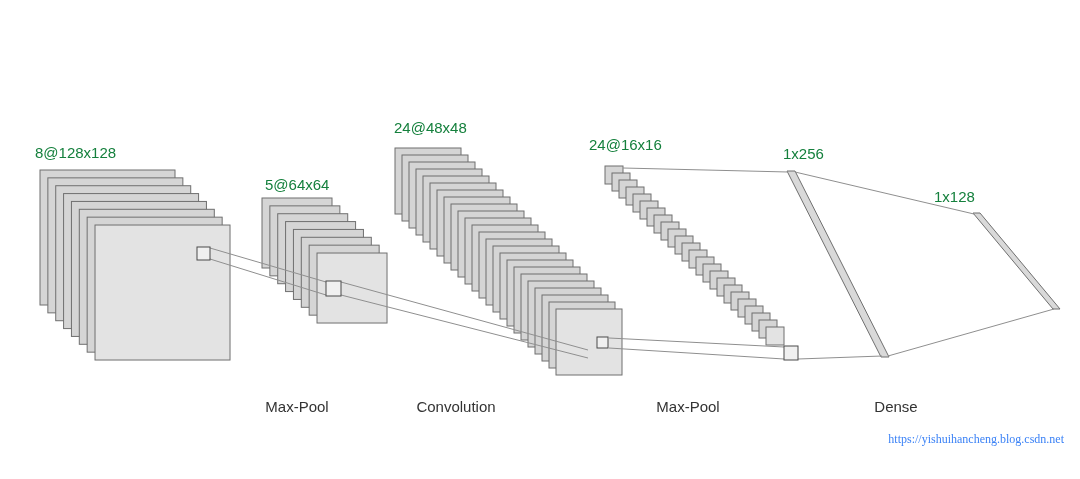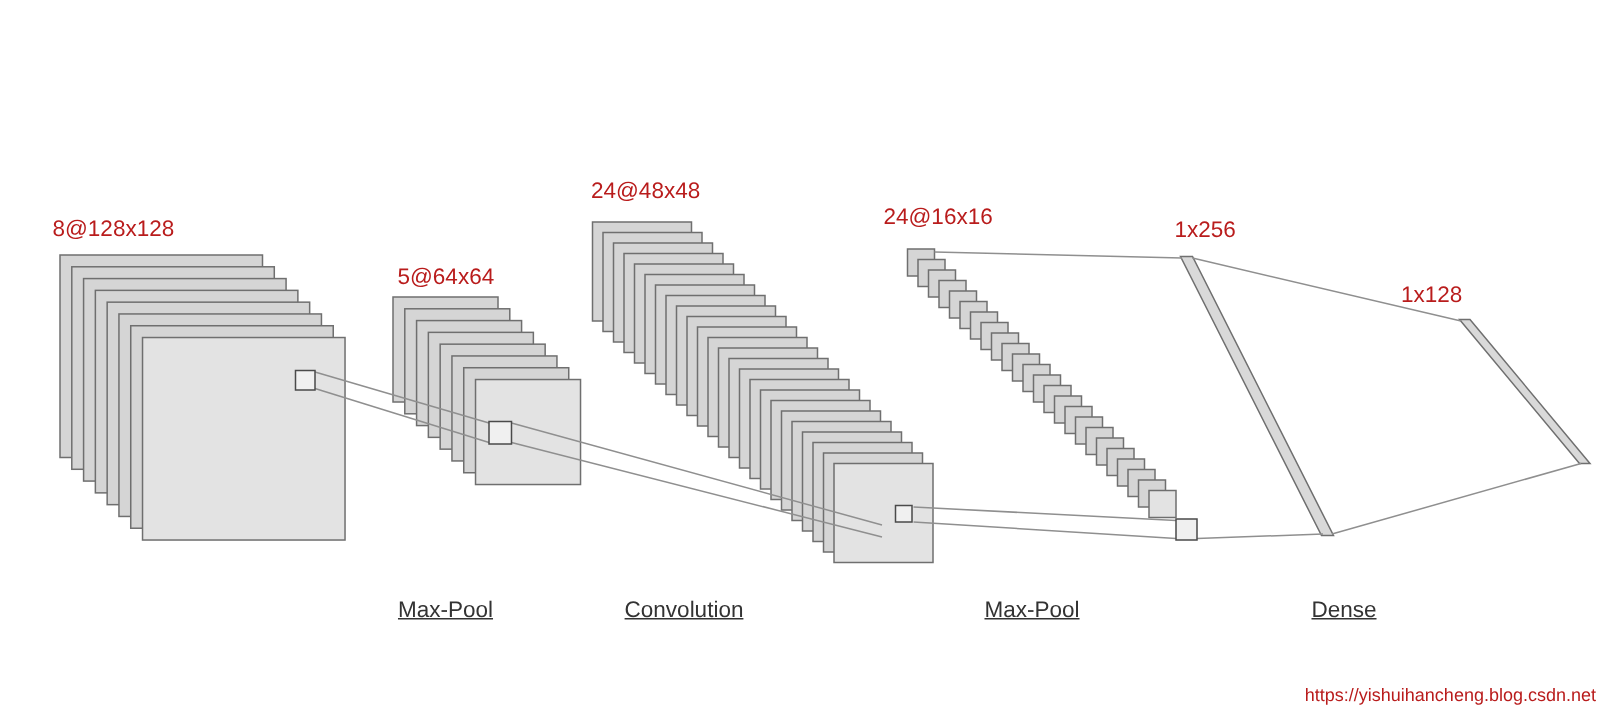--- a/index.html
+++ b/index.html
@@ -11,38 +11,38 @@
     font-family: "Liberation Sans", sans-serif;
     overflow: hidden;
   }
   .diagram-svg {
     position: absolute;
     left: 0; top: 0;
   }
   .layer-label {
     position: absolute;
     font-size: 15px;
-    color: #b91c1c;
+    color: #15803d;
     white-space: nowrap;
   }
   .stage-label {
     position: absolute;
     font-size: 15px;
     color: #333333;
     transform: translateX(-50%);
     white-space: nowrap;
-    text-decoration: underline;
   }
   .watermark {
     position: absolute;
     right: 16px;
-    top: 456px;
+    top: 432px;
     font-size: 12px;
-    color: #b91c1c;
+    color: #3b82f6;
     white-space: nowrap;
+    font-family: Liberation Serif, serif;
   }
 </style>
 </head>
 <body>
 
 <div class="page">
 
   <svg id="diagram" class="diagram-svg" width="1080" height="479" viewBox="0 0 1080 479">
       <rect x="40" y="170" width="135" height="135" fill="#d5d5d5" stroke="#6f6f6f" stroke-width="1"></rect>
       <rect x="47.86" y="177.86" width="135" height="135" fill="#d5d5d5" stroke="#6f6f6f" stroke-width="1"></rect>

